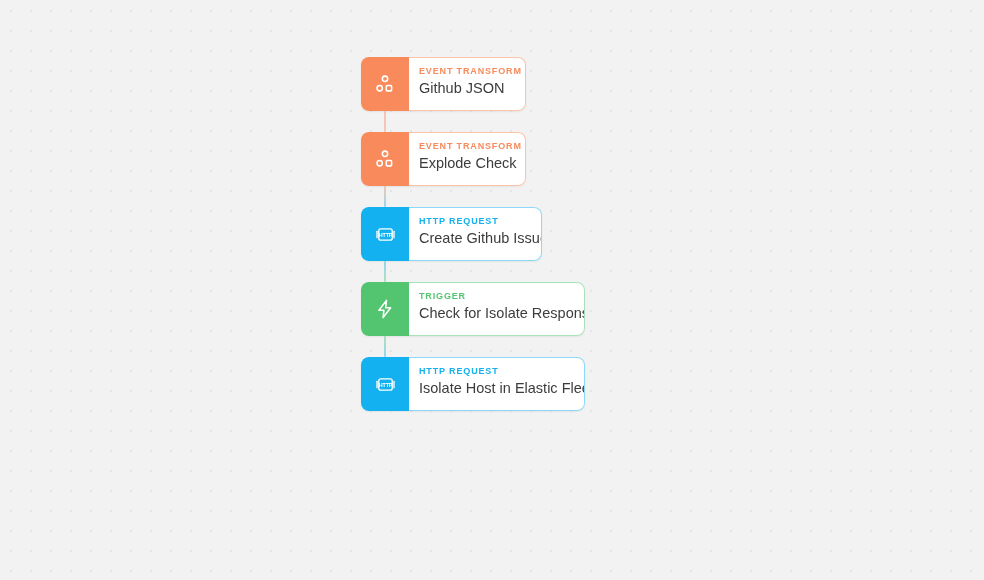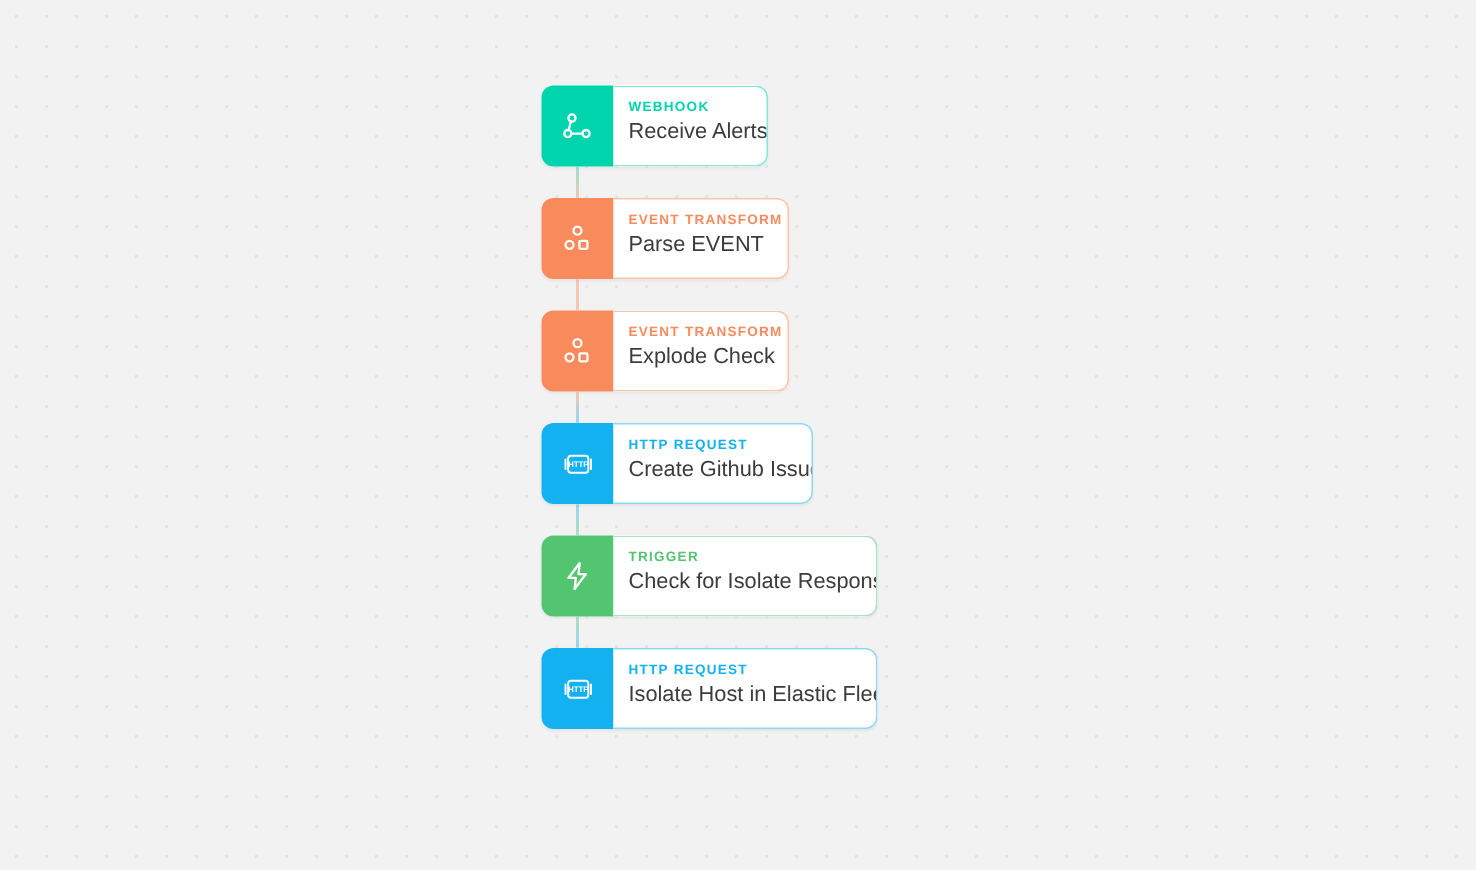--- a/index.html
+++ b/index.html
@@ -108,50 +108,32 @@
   .icon-svg {
     display: block;
   }
 </style>
 </head>
 <body>
 
 <div id="canvas">
   <div id="flow">
       <div class="node-row">
-        <div class="connector" style="background: linear-gradient(rgb(0, 212, 172) 0%, rgb(249, 138, 92) 100%); opacity: 0.42;"></div>
-        <div class="node" style="width: 151px;">
-          <div class="node-icon" style="background: rgb(0, 212, 172);">
-            <svg class="icon-svg" width="22" height="22" viewBox="0 0 24 24" fill="none" stroke="#ffffff" stroke-width="1.7" stroke-linecap="round" stroke-linejoin="round">
-              <circle cx="8" cy="6.2" r="2.6"></circle>
-              <circle cx="5" cy="17.5" r="2.6"></circle>
-              <circle cx="18.2" cy="17.5" r="2.6"></circle>
-              <line x1="7.6" y1="17.5" x2="15.6" y2="17.5"></line>
-              <line x1="7.2" y1="8.6" x2="5.6" y2="14.9"></line>
-            </svg>
-          </div>
-          <div class="node-body" style="border-color: rgb(127, 233, 213);">
-            <div class="node-kind" style="color: rgb(0, 212, 172);">WEBHOOK</div>
-            <div class="node-title">Receive Alerts</div>
-          </div>
-        </div>
-      </div>
-      <div class="node-row">
         <div class="connector" style="background: linear-gradient(rgb(249, 138, 92) 0%, rgb(249, 138, 92) 100%); opacity: 0.42;"></div>
         <div class="node" style="width: 165px;">
           <div class="node-icon" style="background: rgb(249, 138, 92);">
             <svg class="icon-svg" width="22" height="22" viewBox="0 0 24 24" fill="none" stroke="#ffffff" stroke-width="1.7" stroke-linecap="round" stroke-linejoin="round">
               <circle cx="12" cy="6.3" r="2.9"></circle>
               <circle cx="6.2" cy="16.6" r="2.9"></circle>
               <rect x="13.4" y="13.7" width="5.8" height="5.8" rx="0.9"></rect>
             </svg>
           </div>
           <div class="node-body" style="border-color: rgb(251, 196, 168);">
             <div class="node-kind" style="color: rgb(249, 138, 92);">EVENT TRANSFORM</div>
-            <div class="node-title">Parse EVENT</div>
+            <div class="node-title">Github JSON</div>
           </div>
         </div>
       </div>
       <div class="node-row">
         <div class="connector" style="background: linear-gradient(rgb(249, 138, 92) 0%, rgb(20, 177, 240) 100%); opacity: 0.42;"></div>
         <div class="node" style="width: 165px;">
           <div class="node-icon" style="background: rgb(249, 138, 92);">
             <svg class="icon-svg" width="22" height="22" viewBox="0 0 24 24" fill="none" stroke="#ffffff" stroke-width="1.7" stroke-linecap="round" stroke-linejoin="round">
               <circle cx="12" cy="6.3" r="2.9"></circle>
               <circle cx="6.2" cy="16.6" r="2.9"></circle>

